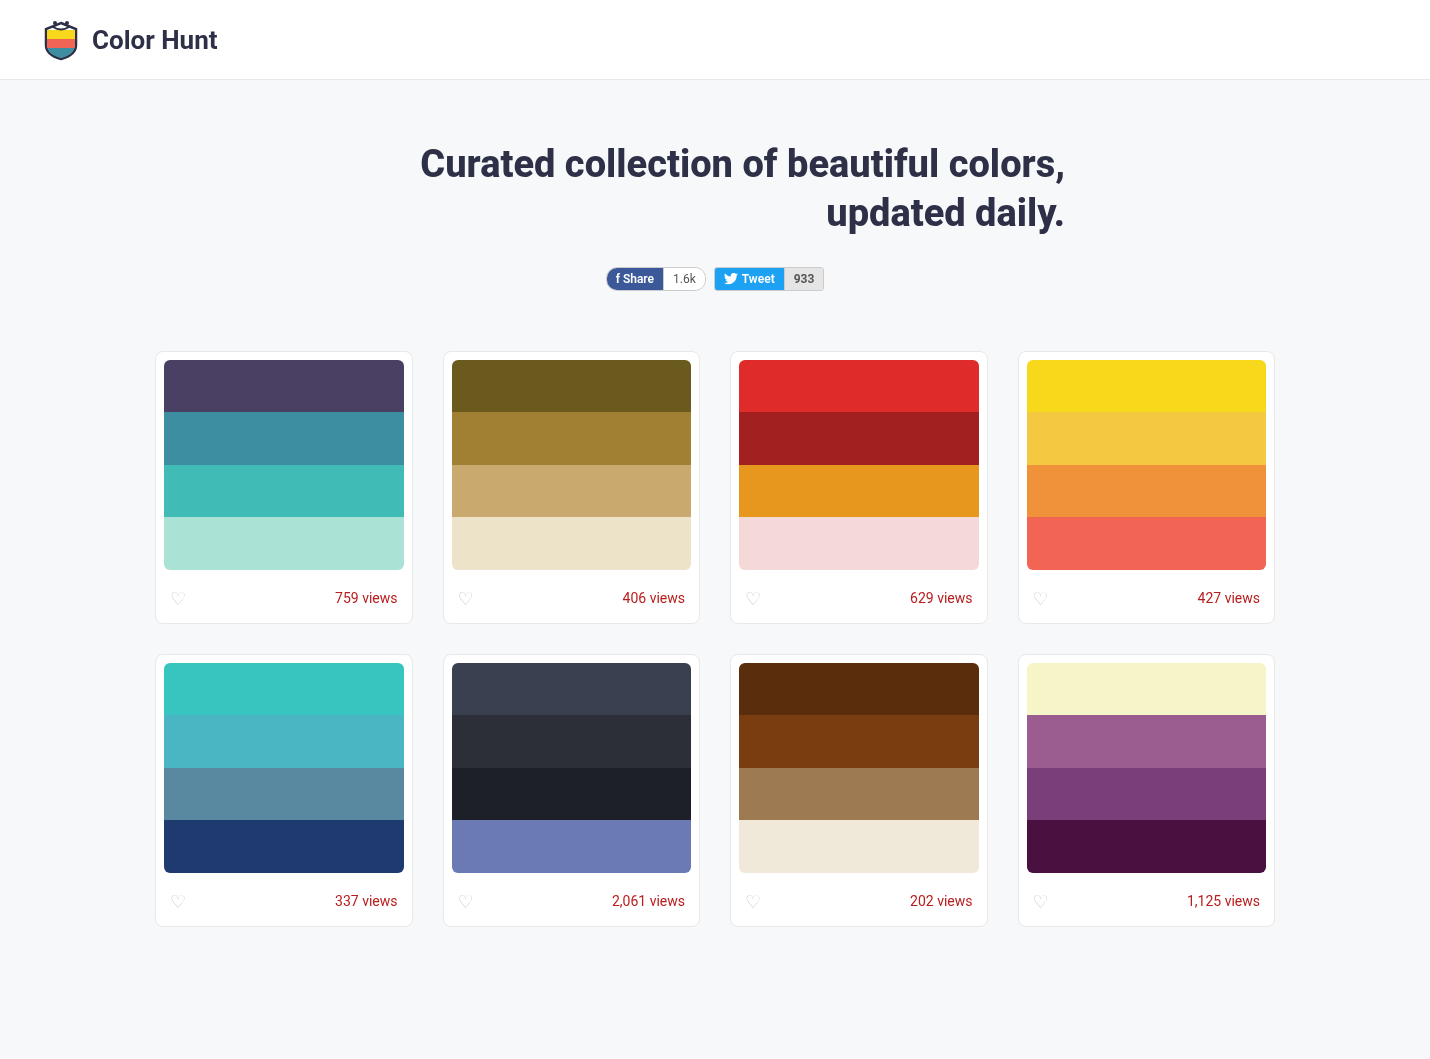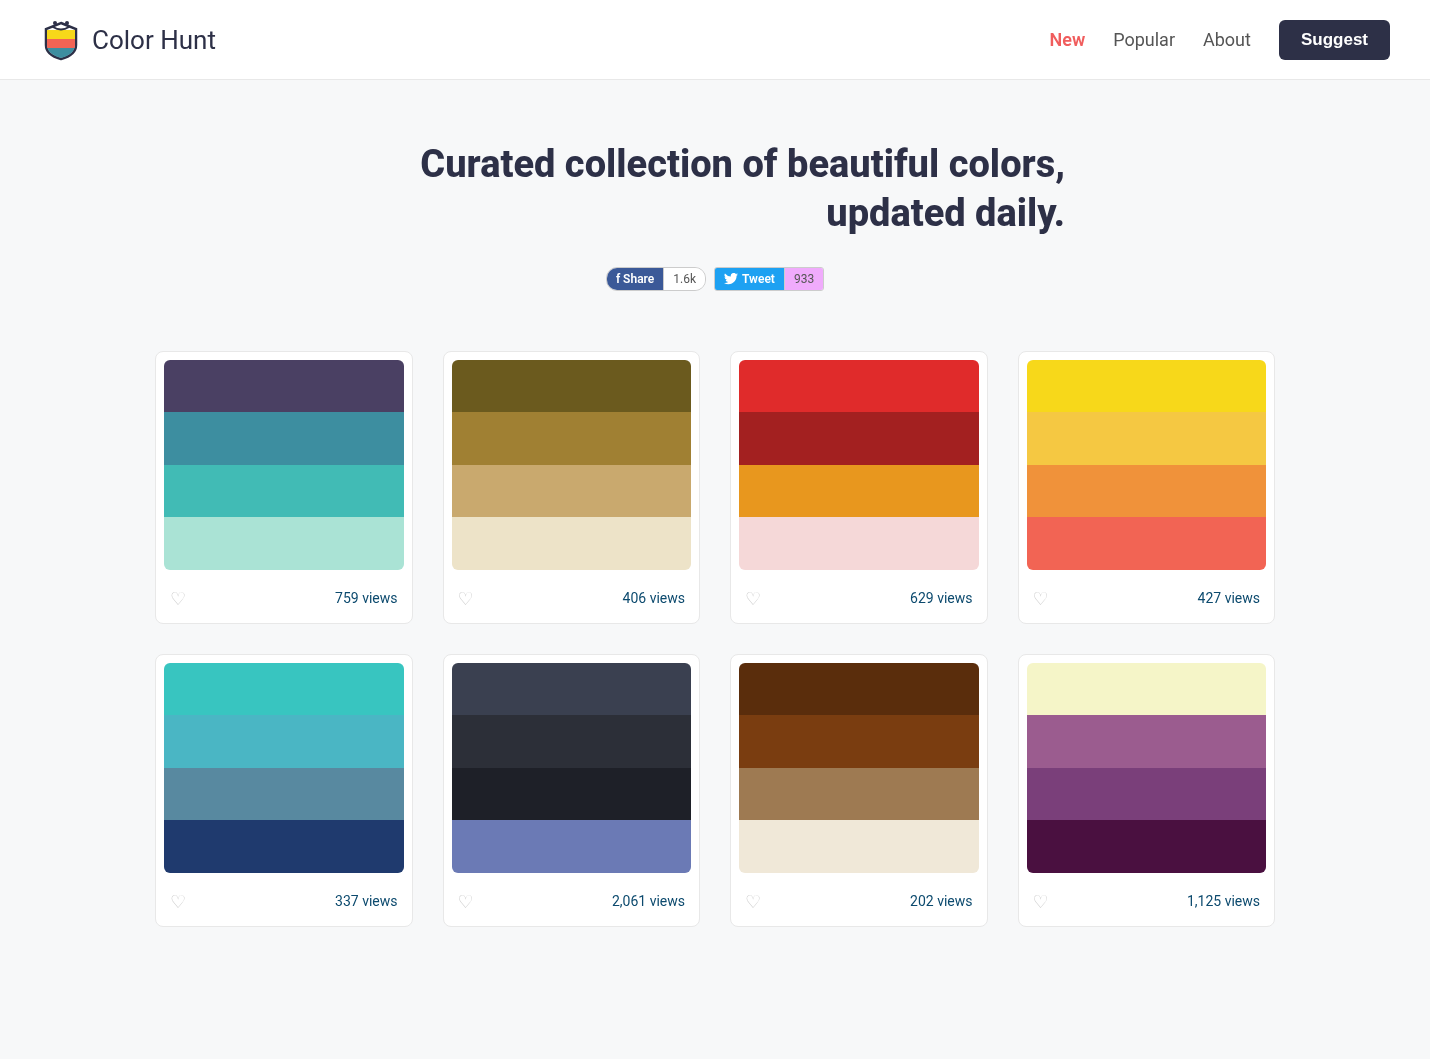--- a/index.html
+++ b/index.html
@@ -22,21 +22,21 @@
       align-items: center;
       gap: 10px;
       text-decoration: none;
     }
     .logo-icon {
       width: 42px;
       height: 42px;
     }
     .logo-text {
       font-size: 26px;
-      font-weight: 400;
+      font-weight: 700;
       color: #2d3047;
     }
     nav {
       display: flex;
       align-items: center;
       gap: 28px;
     }
     .nav-link {
       font-size: 18px;
       color: #555;
@@ -111,25 +111,26 @@
       background: #1da1f2;
       color: #fff;
       padding: 4px 9px;
       font-size: 12px;
       font-weight: 600;
       display: flex;
       align-items: center;
       gap: 4px;
     }
     .tw-count {
-      background: #f0abfc;
+      background: #e5e5e5;
       color: #555;
       padding: 4px 9px;
       border-left: 1px solid #ccc;
       font-size: 12px;
+      font-weight: bold;
     }
     .palettes-grid {
       display: grid;
       grid-template-columns: repeat(4, 1fr);
       gap: 30px;
       max-width: 1200px;
       margin: 0 auto;
       padding: 20px 40px 60px;
     }
     .palette-card {
@@ -157,21 +158,21 @@
       justify-content: space-between;
       padding: 10px 14px 14px;
     }
     .heart-icon {
       color: #ccc;
       font-size: 18px;
       cursor: pointer;
     }
     .views-count {
       font-size: 14px;
-      color: #0c4a6e;
+      color: #b91c1c;
     }
   </style>
 </head>
 <body>
 
 <header>
   <div class="logo-area">
     <svg class="logo-icon" viewBox="0 0 42 42" fill="none" xmlns="http://www.w3.org/2000/svg">
 
       <path d="M21 4 L36 10 L36 26 Q36 36 21 40 Q6 36 6 26 L6 10 Z" fill="none" stroke="#2d3047" stroke-width="2.5"></path>
@@ -184,26 +185,20 @@
         <rect x="7" y="20" width="28" height="9" fill="#f26454"></rect>
         <rect x="7" y="29" width="28" height="10" fill="#3d8ea0"></rect>
       </g>
 
       <circle cx="15" cy="4" r="2" fill="#2d3047"></circle>
       <circle cx="27" cy="4" r="2" fill="#2d3047"></circle>
       <path d="M13 8 Q21 13 29 8" stroke="#2d3047" stroke-width="2" fill="none" stroke-linecap="round"></path>
     </svg>
     <span class="logo-text">Color Hunt</span>
   </div>
-  <nav>
-    <a class="nav-link active">New</a>
-    <a class="nav-link">Popular</a>
-    <a class="nav-link">About</a>
-    <button class="suggest-btn">Suggest</button>
-  </nav>
 </header>
 
 <section class="hero">
   <h1>Curated collection of beautiful colors, updated daily.</h1>
   <div class="social-buttons">
     <div class="fb-btn">
       <span class="fb-share">f Share</span>
       <span class="fb-count">1.6k</span>
     </div>
     <div class="tw-btn">

